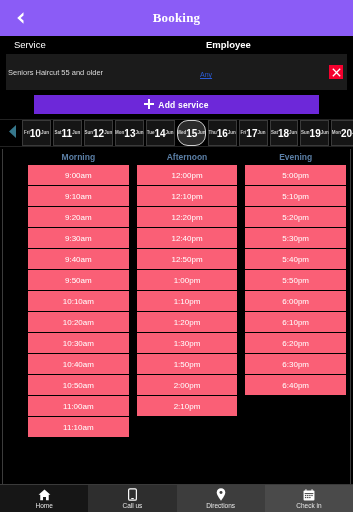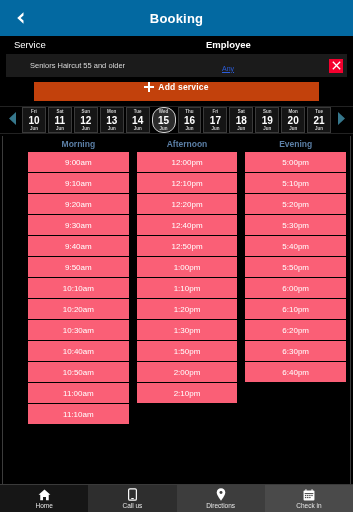--- a/index.html
+++ b/index.html
@@ -7,23 +7,24 @@
     width: 353px; height: 512px;
     background: #000000;
     font-family: "Liberation Sans", sans-serif;
     overflow: hidden;
   }
   #app { position: relative; width: 353px; height: 512px; background: #000; display: flex; flex-direction: column; }
 
   
   .header {
     height: 36px; flex: 0 0 36px;
-    background: #0369a1;
+    background: #8b5cf6;
     display: flex; align-items: center;
     position: relative;
+    font-family: Liberation Serif, serif;
   }
   .back-btn {
     width: 40px; height: 36px;
     display: flex; align-items: center; justify-content: center;
     cursor: pointer;
   }
   .back-btn svg { display: block; }
   .header-title {
     position: absolute; left: 0; right: 0; top: 0; height: 36px;
     display: flex; align-items: center; justify-content: center;
@@ -35,40 +36,40 @@
   
   .svc-wrap { flex: 0 0 auto; padding: 0 6px; }
   .svc-head {
     display: flex; padding: 3px 0 4px 0;
   }
   .svc-head .c1 { flex: 0 0 200px; color:#fff; font-size:9.5px; font-weight:normal; padding-left:8px;}
   .svc-head .c2 { flex: 1; color:#fff; font-size:9.5px; font-weight:bold; }
   .svc-row {
     display: flex; align-items: center;
     background: #1b1b1b;
-    height: 23px;
-    padding-left: 24px;
+    height: 36px;
+    padding-left: 2px;
     position: relative;
   }
   .svc-name { flex: 0 0 192px; color:#d8d8d8; font-size:7.5px; white-space:nowrap; overflow:hidden; }
   .svc-emp  { flex: 1; }
   .svc-emp a { color:#2b5cd9; font-size:7px; text-decoration: underline; cursor:pointer; }
   .svc-del {
     position:absolute; right:4px; top:50%; transform:translateY(-50%);
     width: 14px; height: 14px; background:#f5002e;
     display:flex; align-items:center; justify-content:center;
     color:#fff; font-size:10px; font-weight:bold; line-height:1;
     cursor:pointer;
   }
   .svc-del svg { display:block; }
 
   .add-wrap { padding: 5px 28px 5px 28px; }
   .add-btn {
-    background:#c2410c; color:#fff; height:19px;
-    display:flex; align-items:flex-start; justify-content:center;
+    background:#6d28d9; color:#fff; height:19px;
+    display:flex; align-items:center; justify-content:center;
     font-size:8.5px; font-weight:bold; cursor:pointer; letter-spacing:.2px;
   }
   .add-btn .plus { font-size: 11px; margin-right: 4px; font-weight: bold; line-height:1;}
 
   
   .datestrip {
     flex: 0 0 auto;
     height: 28px;
     display: flex; align-items: center;
     background: #000;
@@ -76,21 +77,21 @@
     border-top: 1px solid #222;
     border-bottom: 1px solid #222;
   }
   .date-arrow {
     width: 20px; height: 26px; display:flex; align-items:center; justify-content:center;
     cursor:pointer; flex: 0 0 20px;
   }
   .dates { flex:1; display:flex; gap:2px; height: 26px; }
   .date-cell {
     flex: 1 1 0; background:#151515; border:1px solid #3a3a3a;
-    display:flex; flex-direction:column; align-items:center; justify-content:center;
+    display:flex; align-items:center; justify-content:center;
     cursor:pointer; min-width:0; padding: 1px 0;
   }
   .date-cell.sel { background:#2b2b2b; border-color:#cfcfcf;border-radius:11px; }
   .date-dow { color:#cfcfcf; font-size:4.5px; font-weight:bold; line-height:6px; }
   .date-num { color:#ffffff; font-size:10px; font-weight:bold; line-height:11px; }
   .date-mon { color:#cfcfcf; font-size:4.5px; font-weight:bold; line-height:6px; }
 
   
   .slots-panel {
     flex: 1 1 auto; min-height:0;

